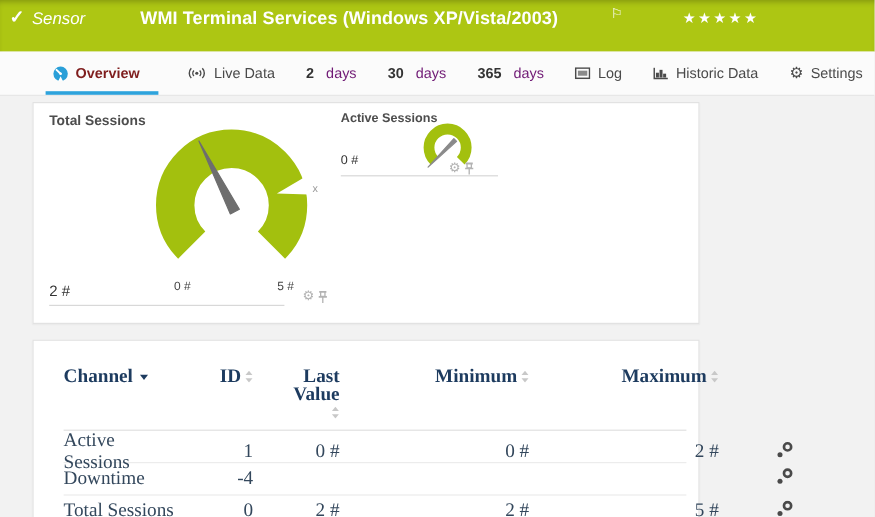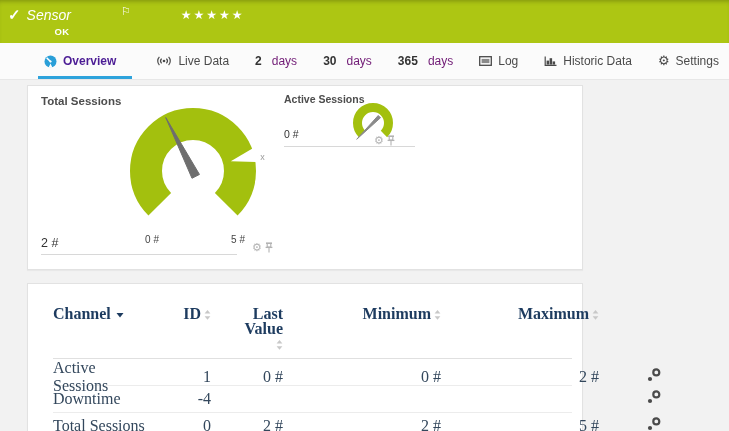--- a/index.html
+++ b/index.html
@@ -29,21 +29,21 @@
   .tabbar{
     height:37px;background:#fbfbfb;border-bottom:1px solid #e7e7e7;
     display:flex;align-items:stretch;justify-content:space-between;
     padding:0 8px 0 38px;font-size:12px;color:#4a4a4a;
   }
   .tab{
     display:flex;align-items:center;gap:6px;cursor:pointer;
     border-bottom:3px solid transparent;padding:3px 2px 0 2px;
     white-space:nowrap;
   }
-  .tab.active{border-bottom-color:#2ea3dc;color:#4c1d95;font-weight:bold;padding:3px 16px 0 6px;}
+  .tab.active{border-bottom-color:#2ea3dc;color:#7f1d1d;font-weight:bold;padding:3px 16px 0 6px;}
   .tab .num{font-weight:bold;color:#333;}
   .tab .word{color:#701a75;margin-left:4px;}
   .tab .gear-glyph{font-size:13px;color:#4a4a4a;line-height:12px;}
   .tab svg{display:block;}
   
   .card{
     position:relative;background:#fff;border:1px solid #e2e2e2;
     width:556px;margin-left:27px;box-shadow:0 1px 1px rgba(0,0,0,.04);
   }
   .card.gauges{height:185px;margin-top:5px;}
@@ -91,24 +91,24 @@
 </head>
 <body>
 
 <div class="page">
 
   <header class="sensor-header">
     <span class="check">✓</span>
     <div class="hdr-text">
       <div class="title-row">
         <span class="kind">Sensor</span>
+        <span class="sensor-title">WMI Terminal Services (Windows XP/Vista/2003)</span>
         <span class="flag">⚐</span>
         <span class="stars">★★★★★</span>
       </div>
-      <div class="status-ok">OK</div>
     </div>
   </header>
 
   <nav class="tabbar">
     <div class="tab active">
       <svg width="13" height="13" viewBox="0 0 13 13">
         <circle cx="6.5" cy="6.5" r="6" fill="#2a9fd8"></circle>
         <path d="M6.5 6.5L3.1 3.2" stroke="#fff" stroke-width="1.6" stroke-linecap="round"></path>
         <circle cx="6.5" cy="6.5" r="1.1" fill="#fff"></circle>
         <path d="M4.6 12.4 A6 6 0 0 0 8.4 12.4 L6.5 8.6 Z" fill="#fff"></path>

